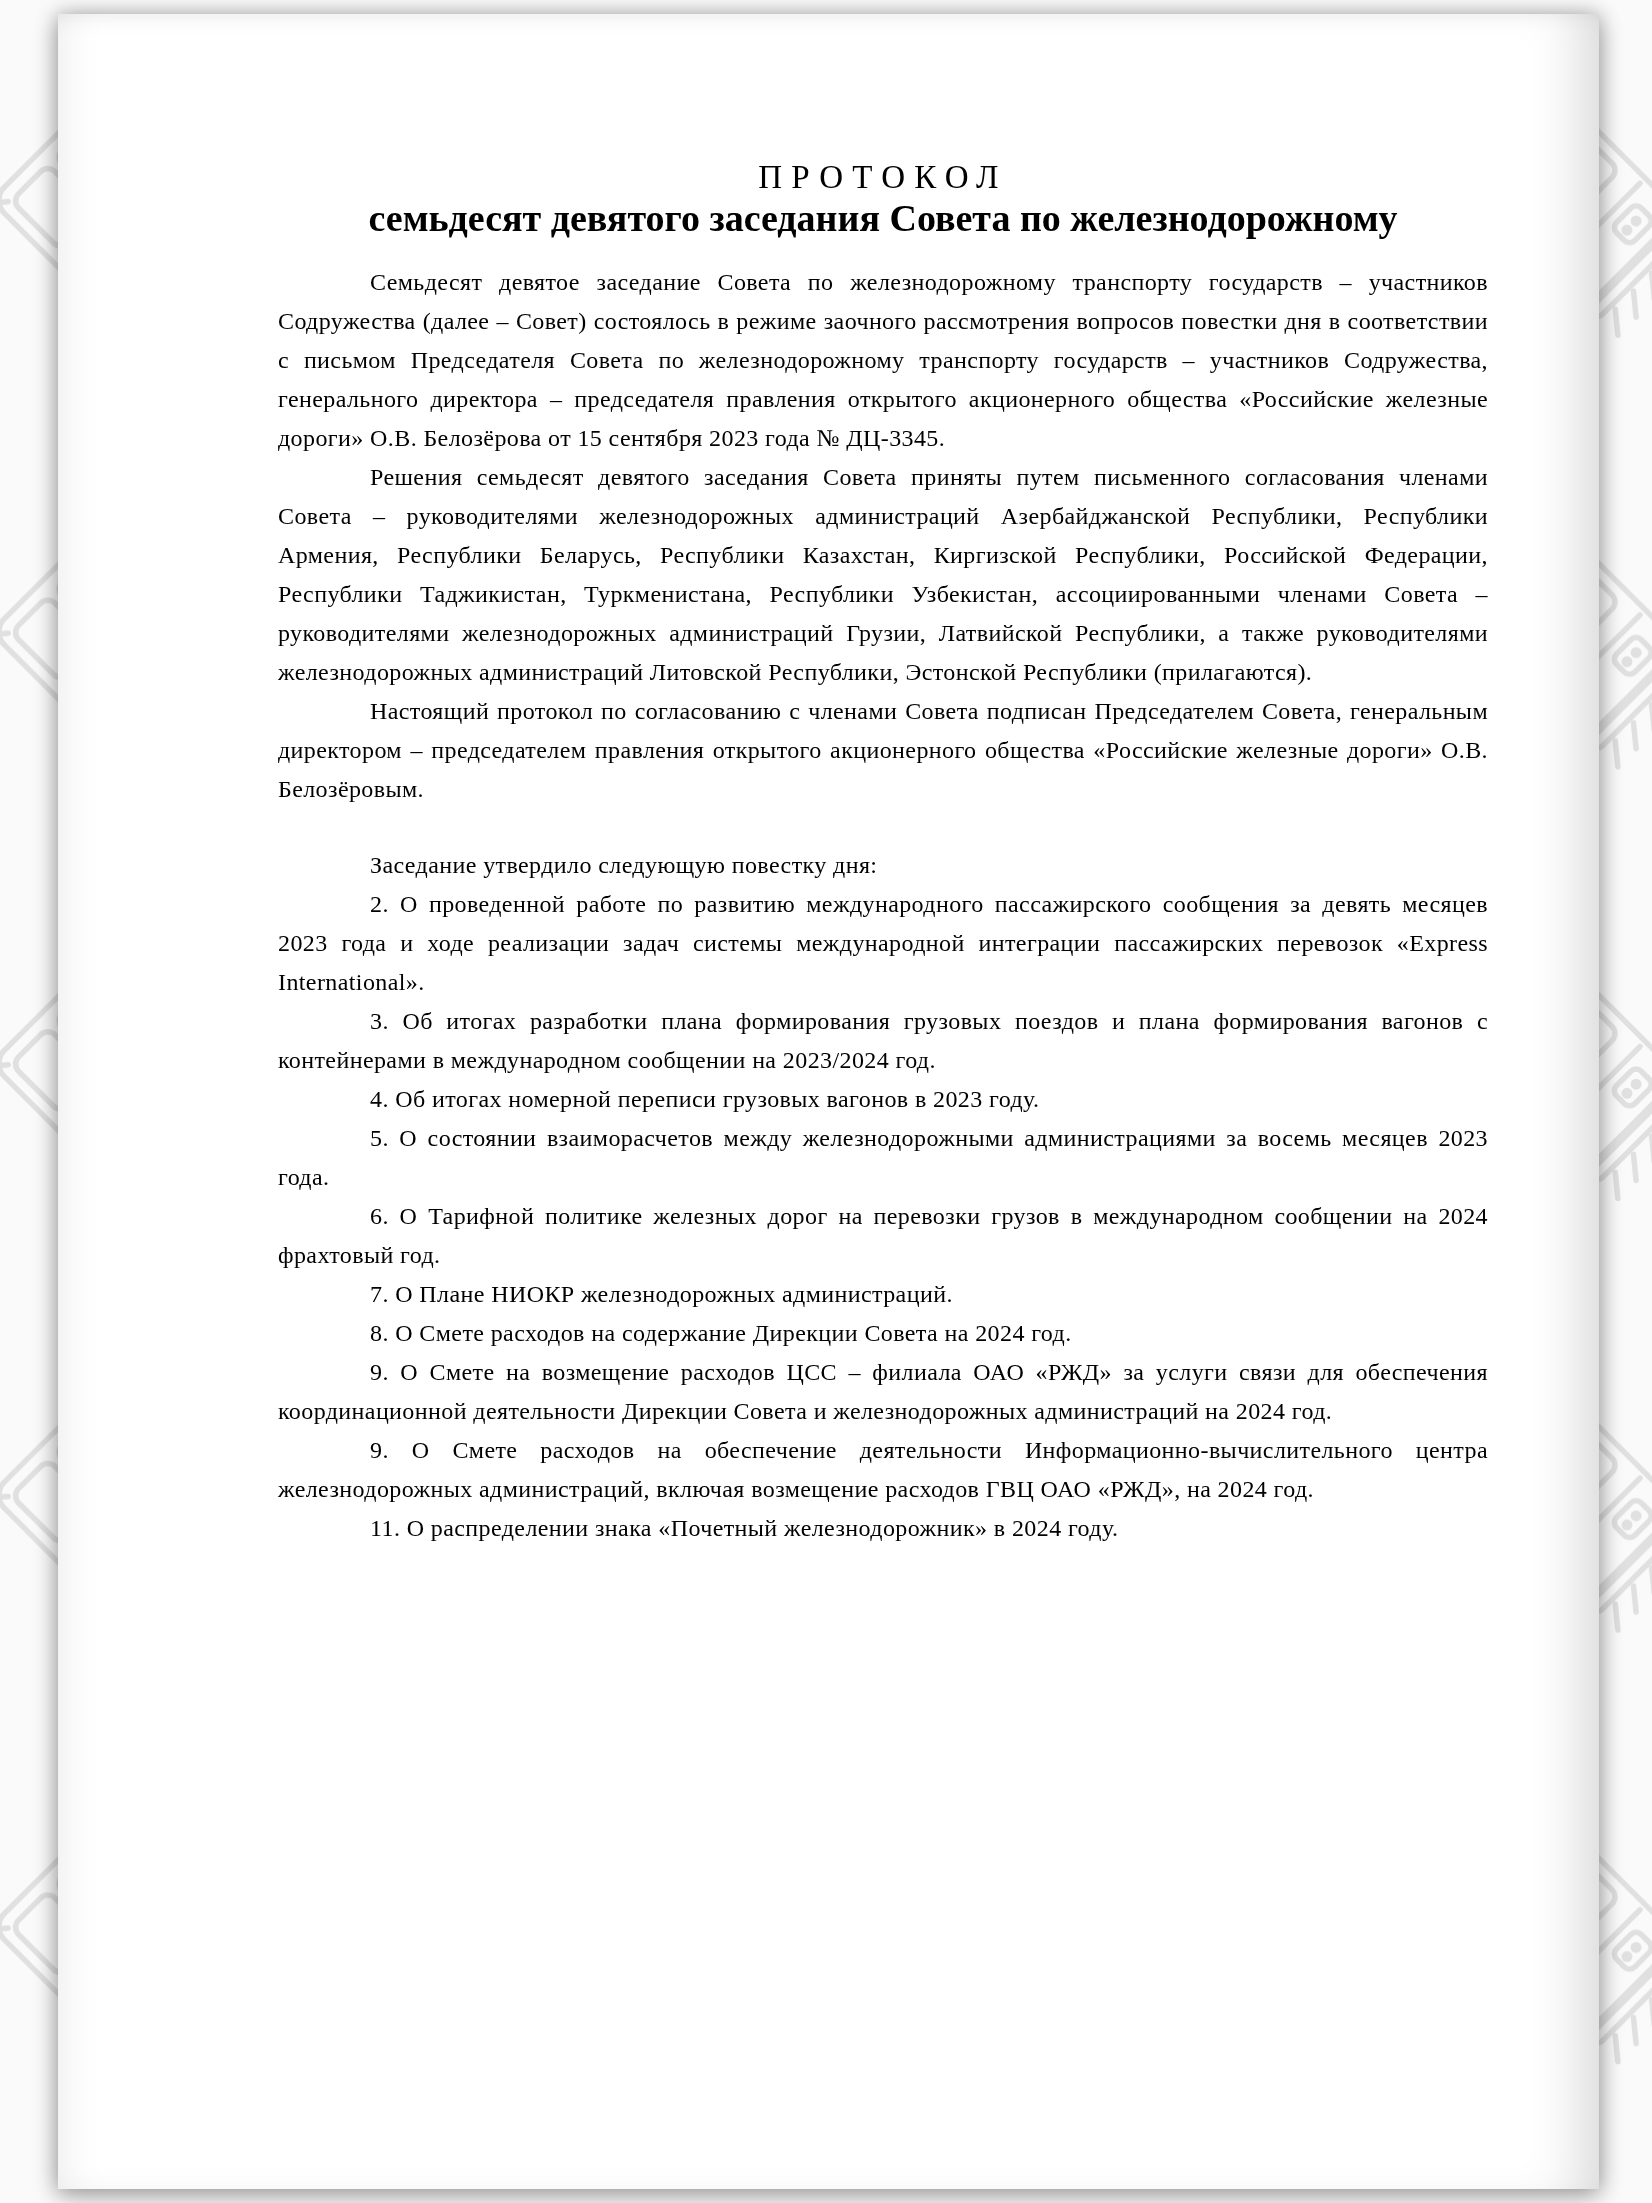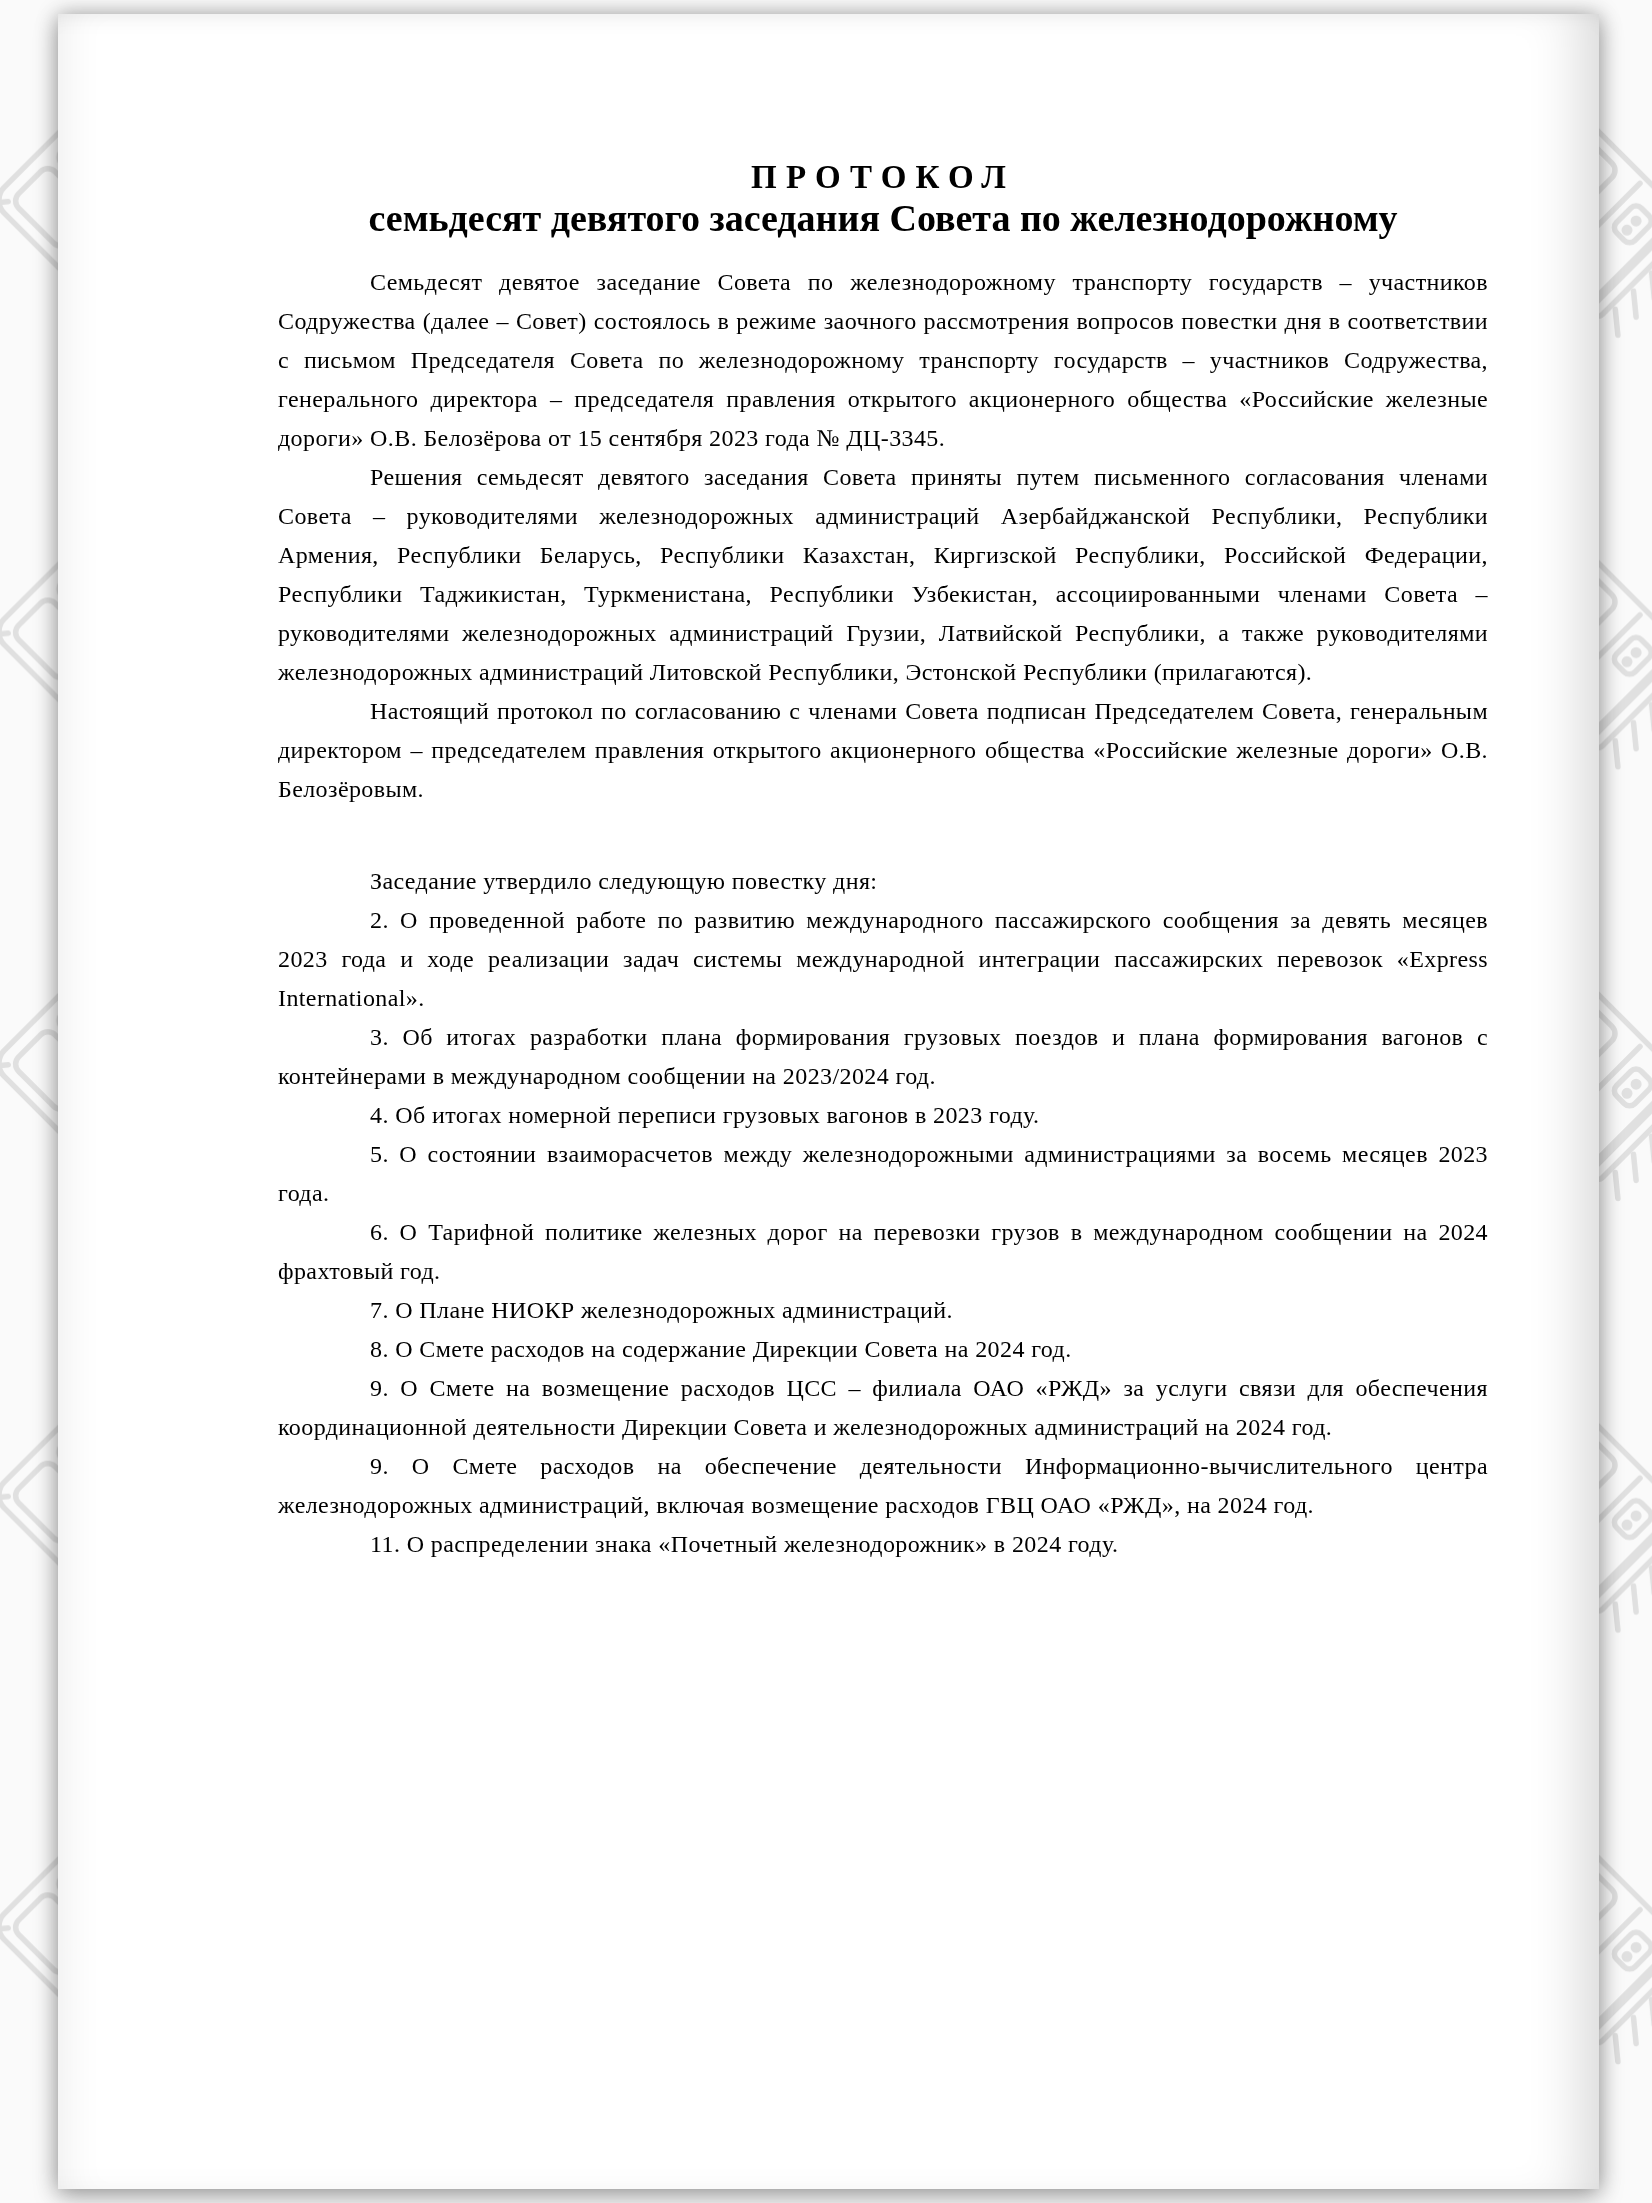--- a/index.html
+++ b/index.html
@@ -20,39 +20,39 @@
       inset -48px 0 55px -32px rgba(0,0,0,0.16),
       inset 32px 0 41px -27.5px rgba(0,0,0,0.08),
       inset 0 16.5px 22px -16.5px rgba(0,0,0,0.06);
   }
   .content {
     position: absolute; left: 220px; right: 111px; top: 143px;
     color: #000;
   }
   .doc-title {
     text-align: center;
-    font-weight: bold;
+    font-weight: normal;
     font-size: 33px; line-height: 41px;
     letter-spacing: 9.2px;
     margin: 0;
   }
   .doc-subtitle {
     text-align: center;
     font-weight: bold;
     font-size: 38px; line-height: 41px;
     margin: 0 0 24px 0;
   }
   .body-par {
     margin: 0;
     font-size: 24px; line-height: 39px;
     letter-spacing: 0.4px;
     text-align: justify;
     text-indent: 92px;
   }
-  .agenda-intro { margin-top: 53px; }
+  .agenda-intro { margin-top: 37px; }
 </style>
 </head>
 <body>
 
 <div class="bg-layer">
   <svg width="1653" height="2204" viewBox="0 0 1800 2400" xmlns="http://www.w3.org/2000/svg">
     <defs>
       <g id="train-icon" stroke="#e0e0e0" stroke-width="6" fill="none" stroke-linecap="round" stroke-linejoin="round">
         <circle cx="-24" cy="-18" r="17"></circle>
         <line x1="-12" y1="-6" x2="12" y2="14"></line>

